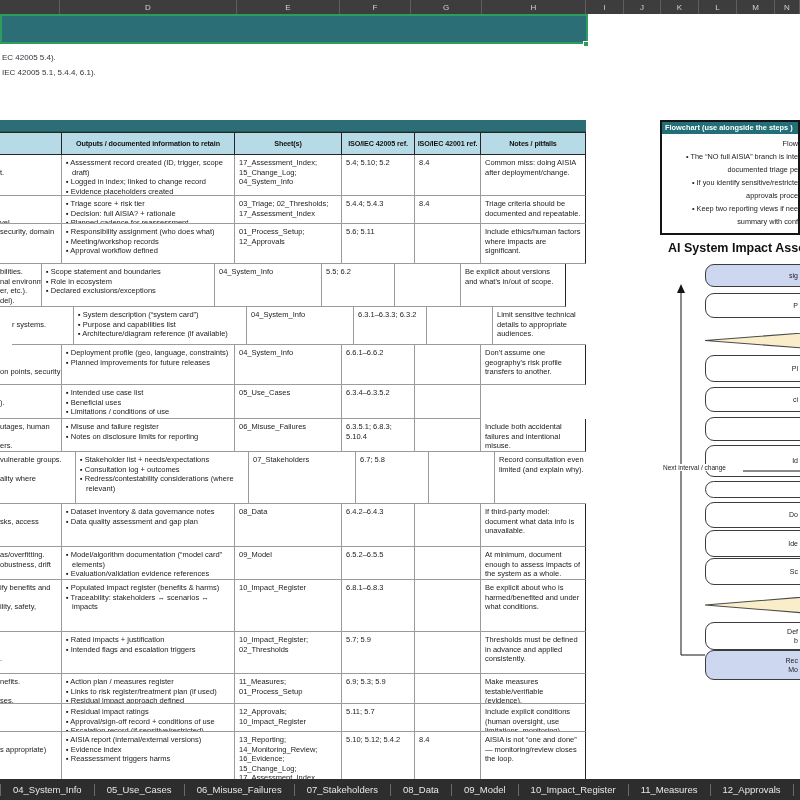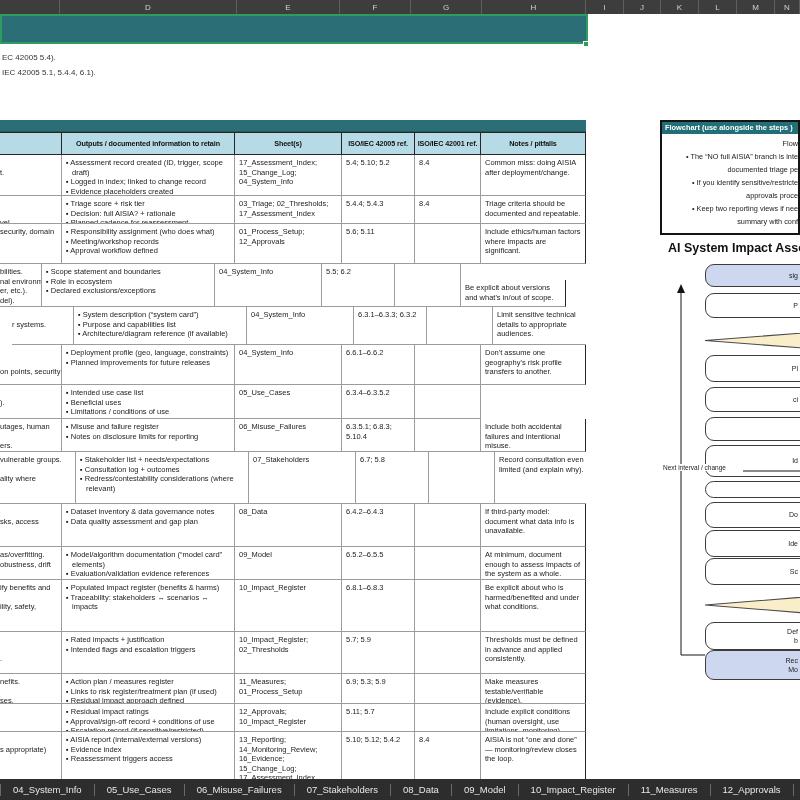--- a/index.html
+++ b/index.html
@@ -165,21 +165,21 @@
           <div class="td" style="width: 173px;">
             <div class="bullet">▪ Scope statement and boundaries</div>
             <div class="bullet">▪ Role in ecosystem</div>
             <div class="bullet">▪ Declared exclusions/exceptions</div>
           </div>
           <div class="td" style="width: 107px;">
             <div>04_System_Info</div>
           </div>
           <div class="td" style="width: 73px;">5.5; 6.2</div>
           <div class="td" style="width: 66px;"></div>
-          <div class="td" style="width: 105px; border-right: 1px solid rgb(38, 38, 38); margin-top: 16px;">Be explicit about versions and what's in/out of scope.</div>
+          <div class="td" style="width: 105px; border-right: 1px solid rgb(38, 38, 38);">Be explicit about versions and what's in/out of scope.</div>
         </div>
         <div class="tr" style="height: 38px;">
           <div class="td leftcol" style="width: 62px; margin-left: 12px;">
             <div class="frag"></div>
             <div class="frag">r systems.</div>
           </div>
           <div class="td" style="width: 173px;">
             <div class="bullet">▪ System description (“system card”)</div>
             <div class="bullet">▪ Purpose and capabilities list</div>
             <div class="bullet">▪ Architecture/diagram reference (if available)</div>
@@ -361,21 +361,21 @@
           <div class="td" style="width: 105px; border-right: 1px solid rgb(38, 38, 38);">Include explicit conditions (human oversight, use limitations, monitoring).</div>
         </div>
         <div class="tr" style="height: 49px;">
           <div class="td leftcol" style="width: 62px;">
             <div class="frag"></div>
             <div class="frag">s appropriate)</div>
           </div>
           <div class="td" style="width: 173px;">
             <div class="bullet">▪ AISIA report (internal/external versions)</div>
             <div class="bullet">▪ Evidence index</div>
-            <div class="bullet">▪ Reassessment triggers access</div>
+            <div class="bullet">▪ Reassessment triggers harms</div>
           </div>
           <div class="td" style="width: 107px;">
             <div>13_Reporting;</div>
             <div>14_Monitoring_Review;</div>
             <div>16_Evidence; 15_Change_Log;</div>
             <div>17_Assessment_Index</div>
           </div>
           <div class="td" style="width: 73px;">5.10; 5.12; 5.4.2</div>
           <div class="td" style="width: 66px;">8.4</div>
           <div class="td" style="width: 105px; border-right: 1px solid rgb(38, 38, 38);">AISIA is not “one and done” — monitoring/review closes the loop.</div>

